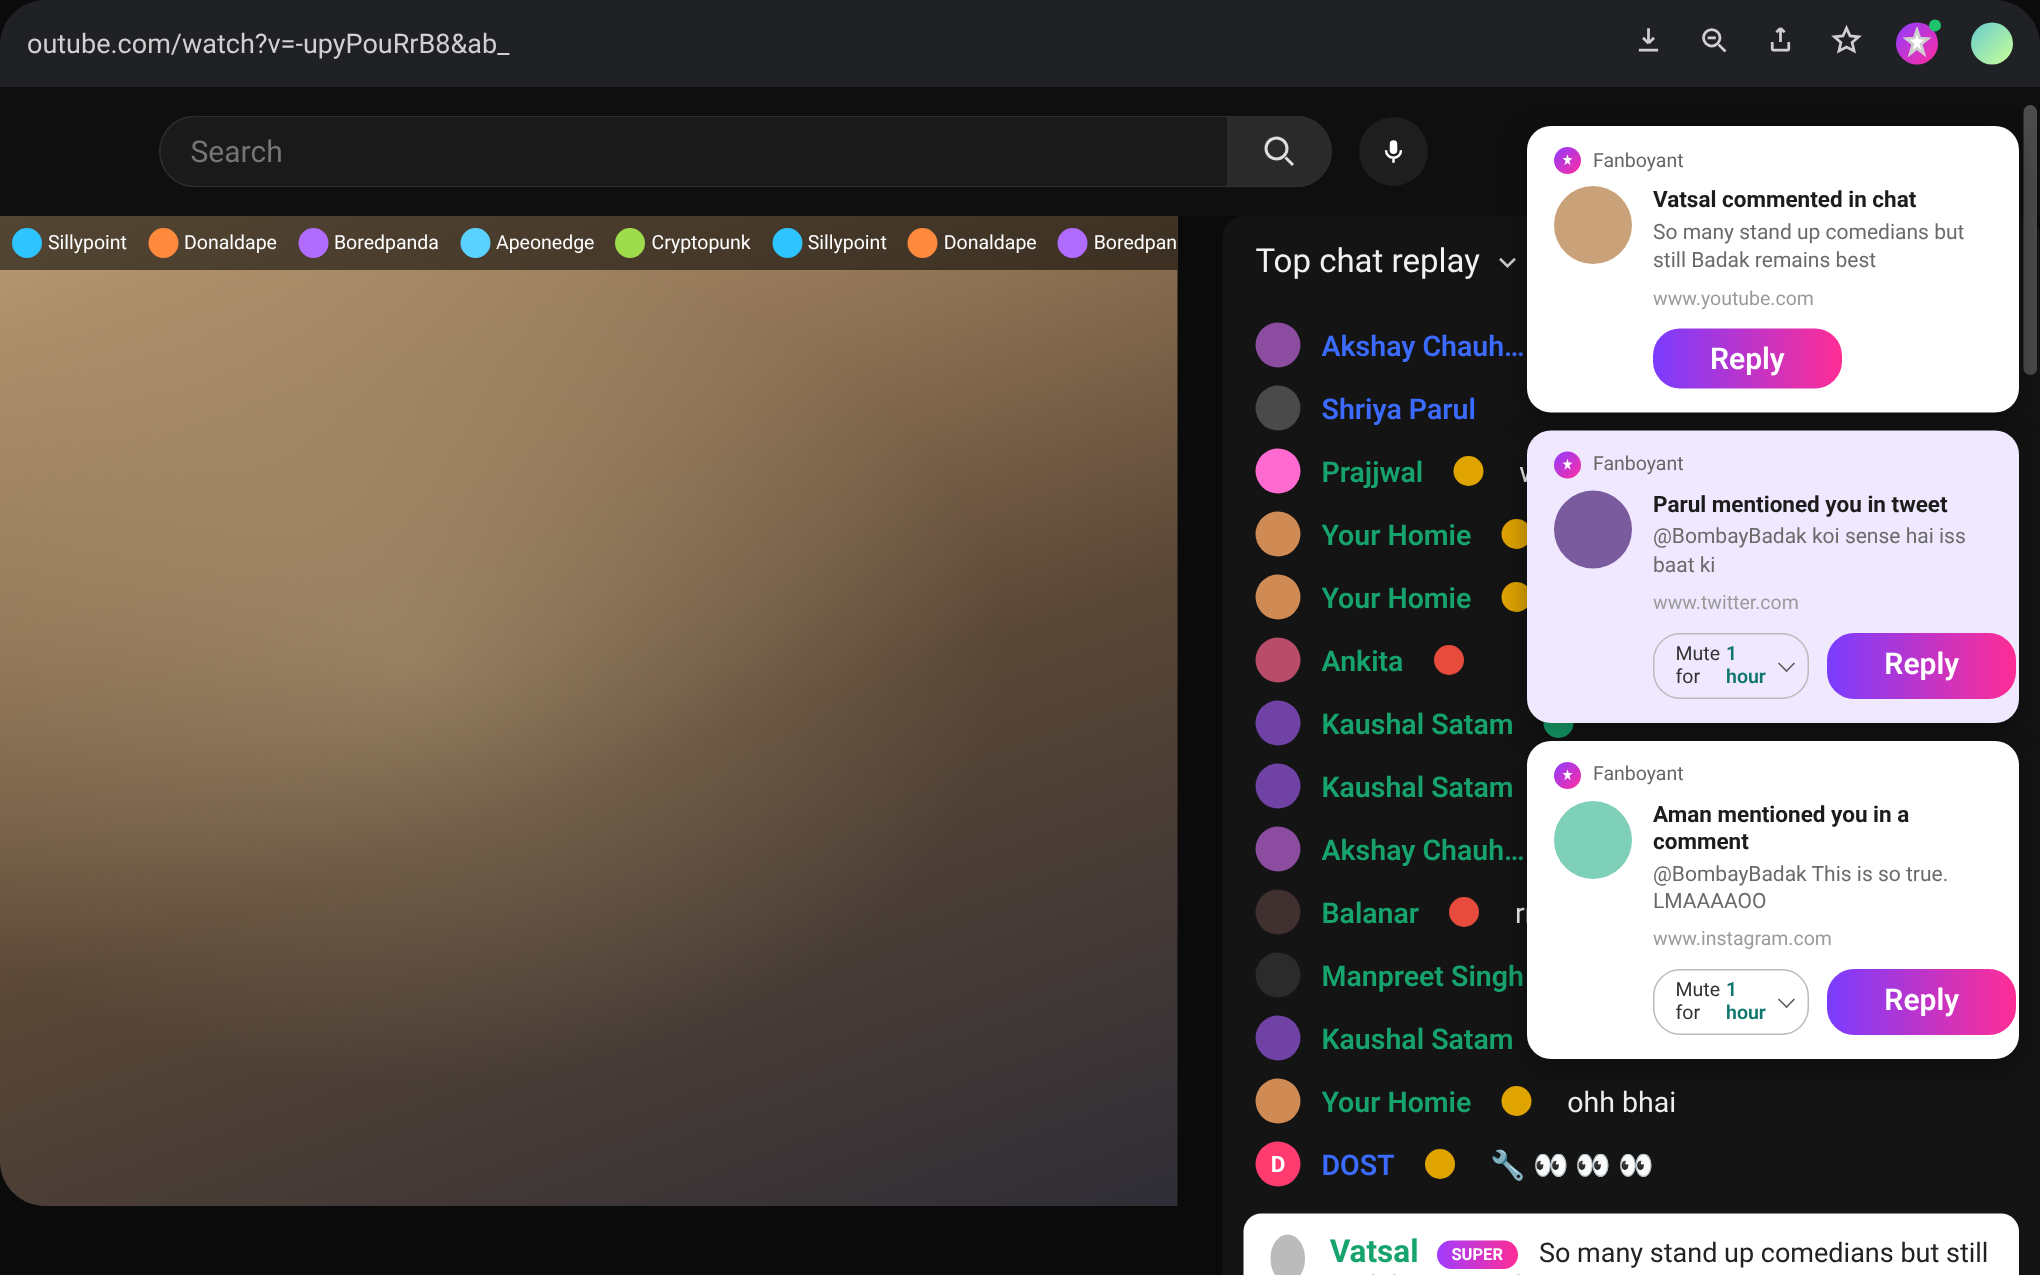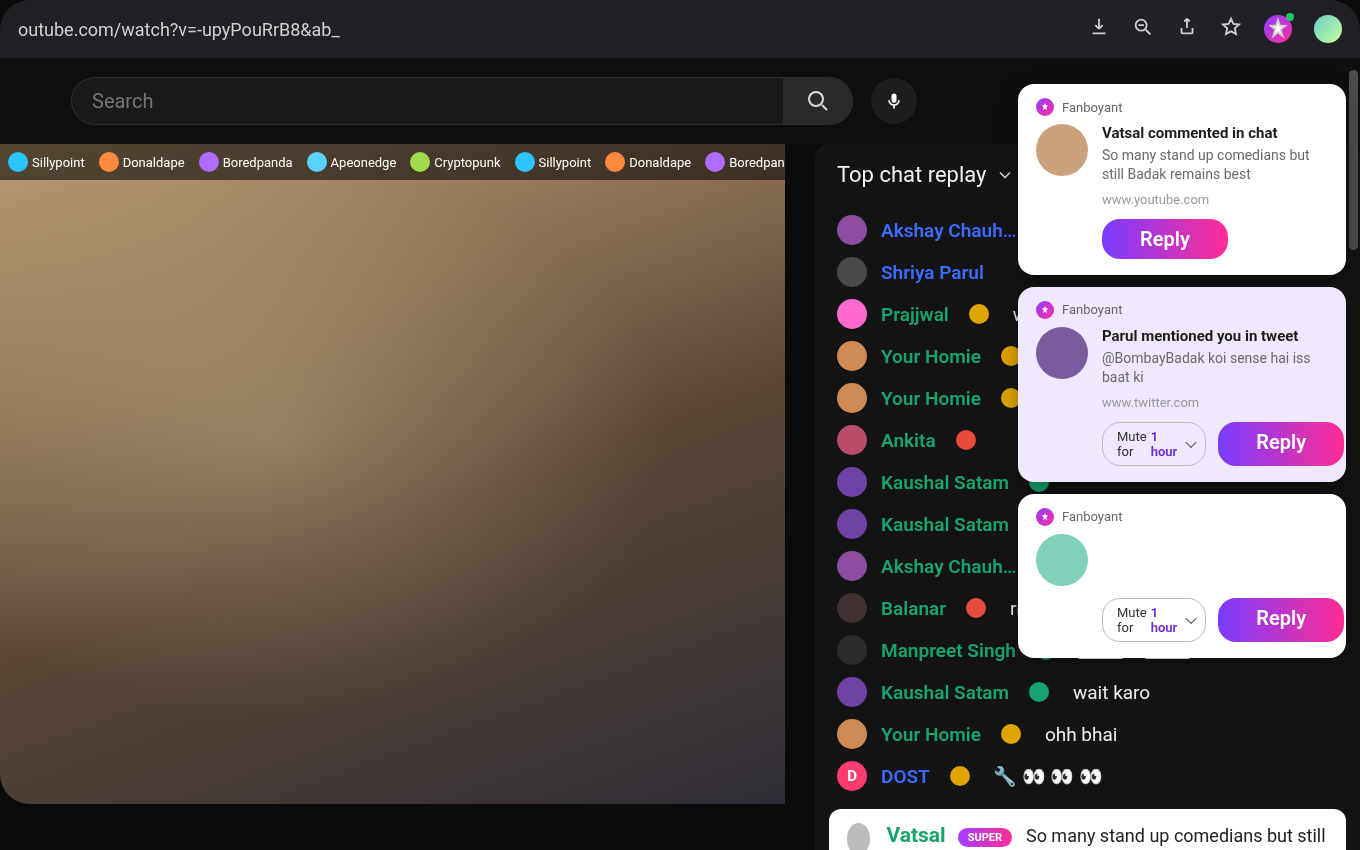--- a/index.html
+++ b/index.html
@@ -6,21 +6,21 @@
   body{background:#0b0b0b;color:#fff;width:1360px;height:850px;overflow:hidden;position:relative;}
   
   .chrome{height:58px;background:#1f2125;display:flex;align-items:center;padding:0 18px;gap:6px;border-top-left-radius:30px;border-top-right-radius:30px;}
   .url{flex:1;color:#d0d0d0;font-size:18px;}
   .chrome-icons{display:flex;align-items:center;gap:22px;}
   .chrome-icons svg{width:22px;height:22px;stroke:#cfcfcf;fill:none;stroke-width:2;}
   .ext{width:28px;height:28px;border-radius:50%;background:linear-gradient(135deg,#8f3cff,#ff2da0);display:flex;align-items:center;justify-content:center;position:relative;}
   .ext::after{content:"";position:absolute;top:-2px;right:-2px;width:8px;height:8px;border-radius:50%;background:#1ec36e;}
   .avatar-small{width:28px;height:28px;border-radius:50%;background:linear-gradient(135deg,#6cc,#cf9);}
   
-  .topnav{height:86px;background:#0f0f0f;display:flex;align-items:center;padding:0 0 0 71px;}
+  .topnav{height:86px;background:#0f0f0f;display:flex;align-items:center;padding:0 0 0 106px;}
   .searchbox{display:flex;align-items:center;}
   .searchbox input{width:712px;height:48px;background:#1a1a1a;border:1px solid #2e2e2e;border-right:none;border-radius:24px 0 0 24px;padding:0 20px;color:#bbb;font-size:20px;}
   .searchbtn{width:70px;height:48px;background:#2a2a2a;border:1px solid #2e2e2e;border-left:none;border-radius:0 24px 24px 0;display:flex;align-items:center;justify-content:center;}
   .micbtn{width:46px;height:46px;border-radius:50%;background:#1e1e1e;margin-left:18px;display:flex;align-items:center;justify-content:center;}
   
   .main{display:flex;gap:30px;padding:0 0 0 0;}
   .video{width:785px;height:660px;border-bottom-left-radius:30px;position:relative;background:linear-gradient(160deg,#b99a73 0%,#8d7153 30%,#5a4736 55%,#2f2d36 100%);overflow:hidden;padding-left:24px;}
   .video-overlay{position:absolute;inset:0;background:radial-gradient(ellipse at 35% 45%,rgba(255,234,180,.25),transparent 55%);}
   .creator-strip{position:absolute;top:0;left:0;right:0;height:36px;background:rgba(0,0,0,.55);display:flex;align-items:center;gap:14px;padding:0 8px;overflow:hidden;white-space:nowrap;}
   .creator{display:flex;align-items:center;gap:4px;font-size:13px;color:#fff;}
@@ -46,21 +46,21 @@
   .card .brand{display:flex;align-items:center;gap:8px;font-size:13px;color:#666;margin-bottom:8px;}
   .card .brand .logo{width:18px;height:18px;border-radius:50%;background:linear-gradient(135deg,#8f3cff,#ff2da0);display:flex;align-items:center;justify-content:center;}
   .card .body{display:flex;gap:14px;}
   .card .pf{width:52px;height:52px;border-radius:50%;background:#ccc;flex-shrink:0;}
   .card h4{font-size:15px;font-weight:700;margin-bottom:4px;}
   .card p{font-size:14px;color:#6a6a6a;line-height:1.35;}
   .card .site{font-size:13px;color:#9a9a9a;margin-top:8px;}
   .card .row{display:flex;gap:12px;margin-top:12px;margin-left:66px;}
   .card .row.single{justify-content:flex-start;}
   .mute{border:1px solid #bbb;border-radius:18px;padding:6px 28px 6px 14px;font-size:13px;color:#333;display:flex;align-items:center;gap:4px;position:relative;}
-  .mute b{color:#6d28d9;font-weight:600;}
+  .mute b{color:#0f766e;font-weight:600;}
   .mute::after{content:"";position:absolute;right:10px;top:50%;width:7px;height:7px;border-right:1.5px solid #555;border-bottom:1.5px solid #555;transform:translateY(-70%) rotate(45deg);}
   .reply{background:linear-gradient(90deg,#7a3cff,#ff2d95);color:#fff;font-weight:600;font-size:20px;border-radius:18px;padding:8px 38px;text-align:center;}
   .scrollbar{position:absolute;top:70px;right:2px;width:9px;height:180px;background:#4c4c4c;border-radius:5px;}
 </style>
 </head>
 <body>
 
 <div class="chrome">
   <div class="url">outube.com/watch?v=-upyPouRrB8&amp;ab_</div>
   <div class="chrome-icons">
@@ -291,20 +291,25 @@
       <div class="brand">
         <span class="logo">
           <svg viewBox="0 0 24 24" width="10" height="10" style="fill:#fff">
             <path d="M12 2l2 6 6 .5-5 4 2 7-5-4-5 4 2-7-5-4 6-.5z"></path>
           </svg>
         </span>
         <span>Fanboyant</span>
       </div>
       <div class="body">
         <div class="pf" style="background:#7ed0b8"></div>
+        <div>
+          <h4>Aman mentioned you in a comment</h4>
+          <p>@BombayBadak This is so true. LMAAAAOO</p>
+          <div class="site">www.instagram.com</div>
+        </div>
       </div>
       <div class="row">
         <div class="mute">
           <span>Mute for </span>
           <b>1 hour</b>
         </div>
         <div class="reply">Reply</div>
       </div>
     </div>
   </div>

